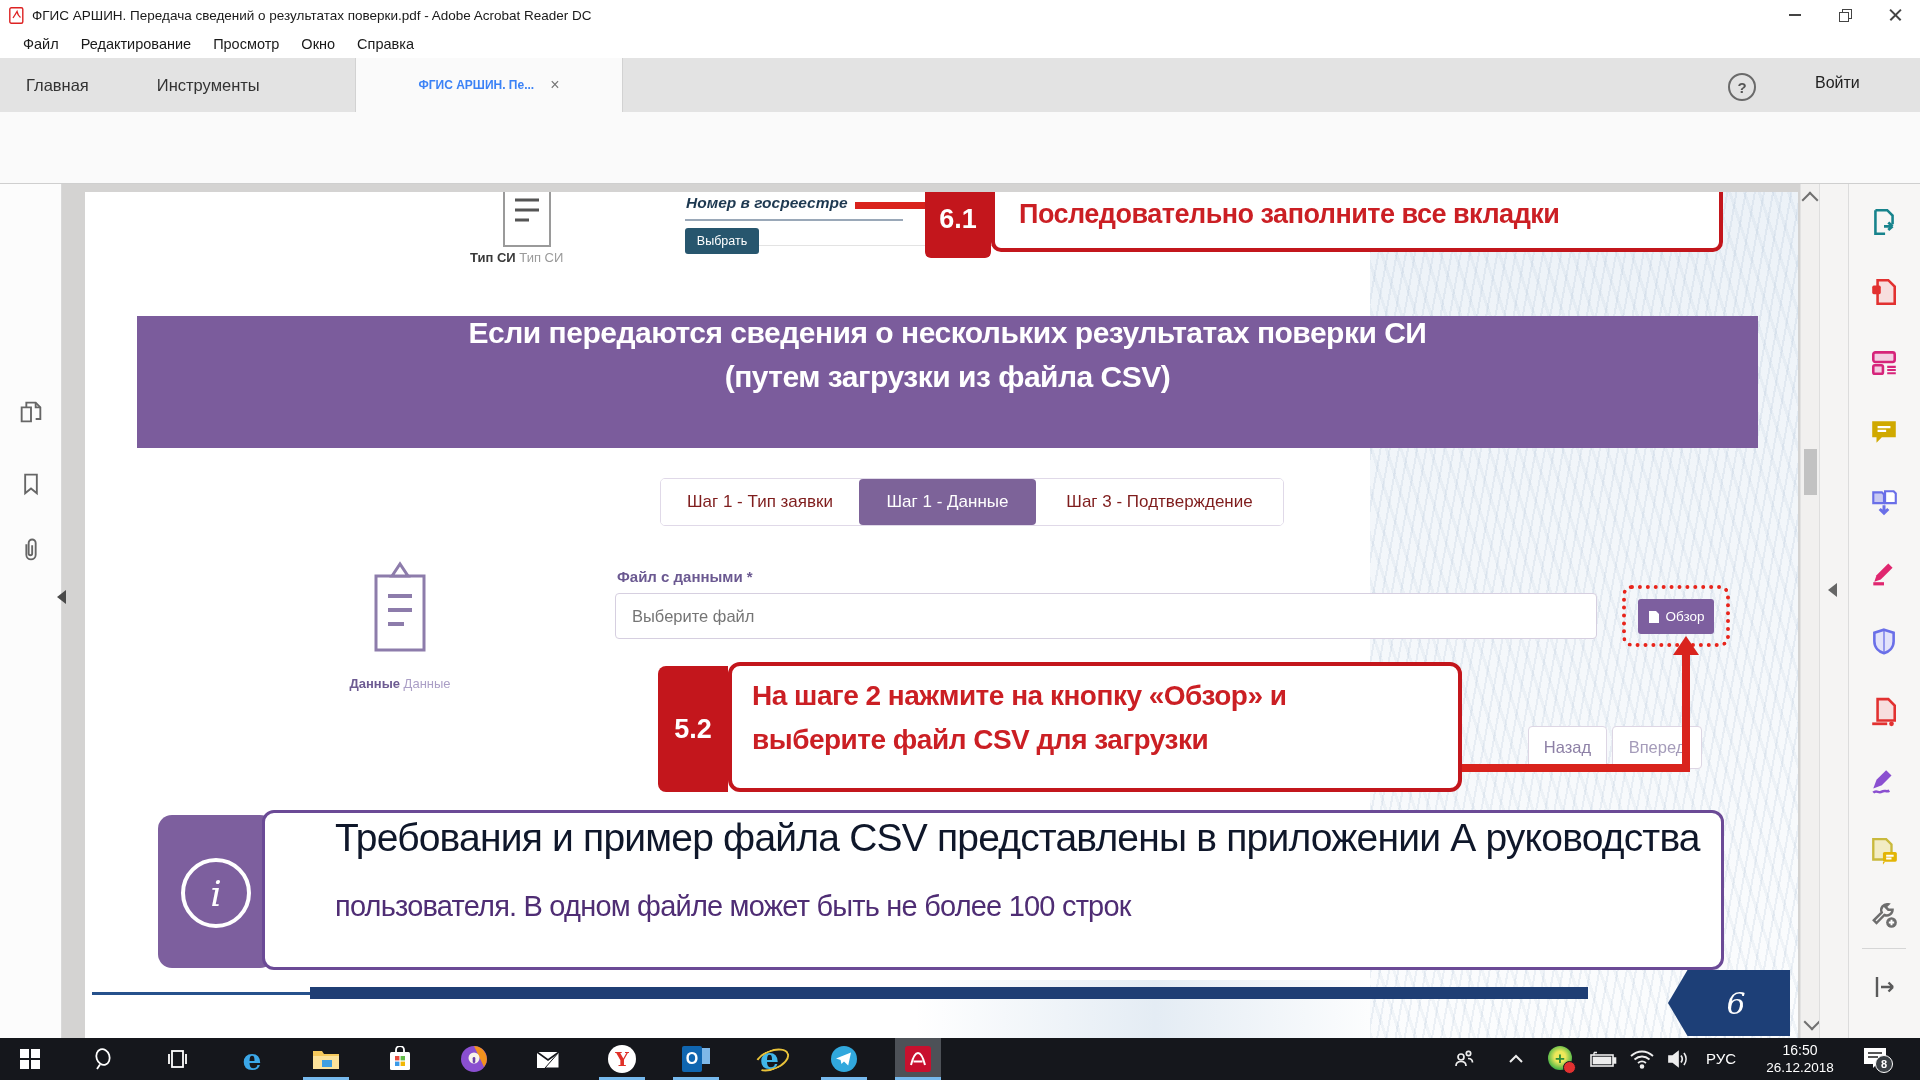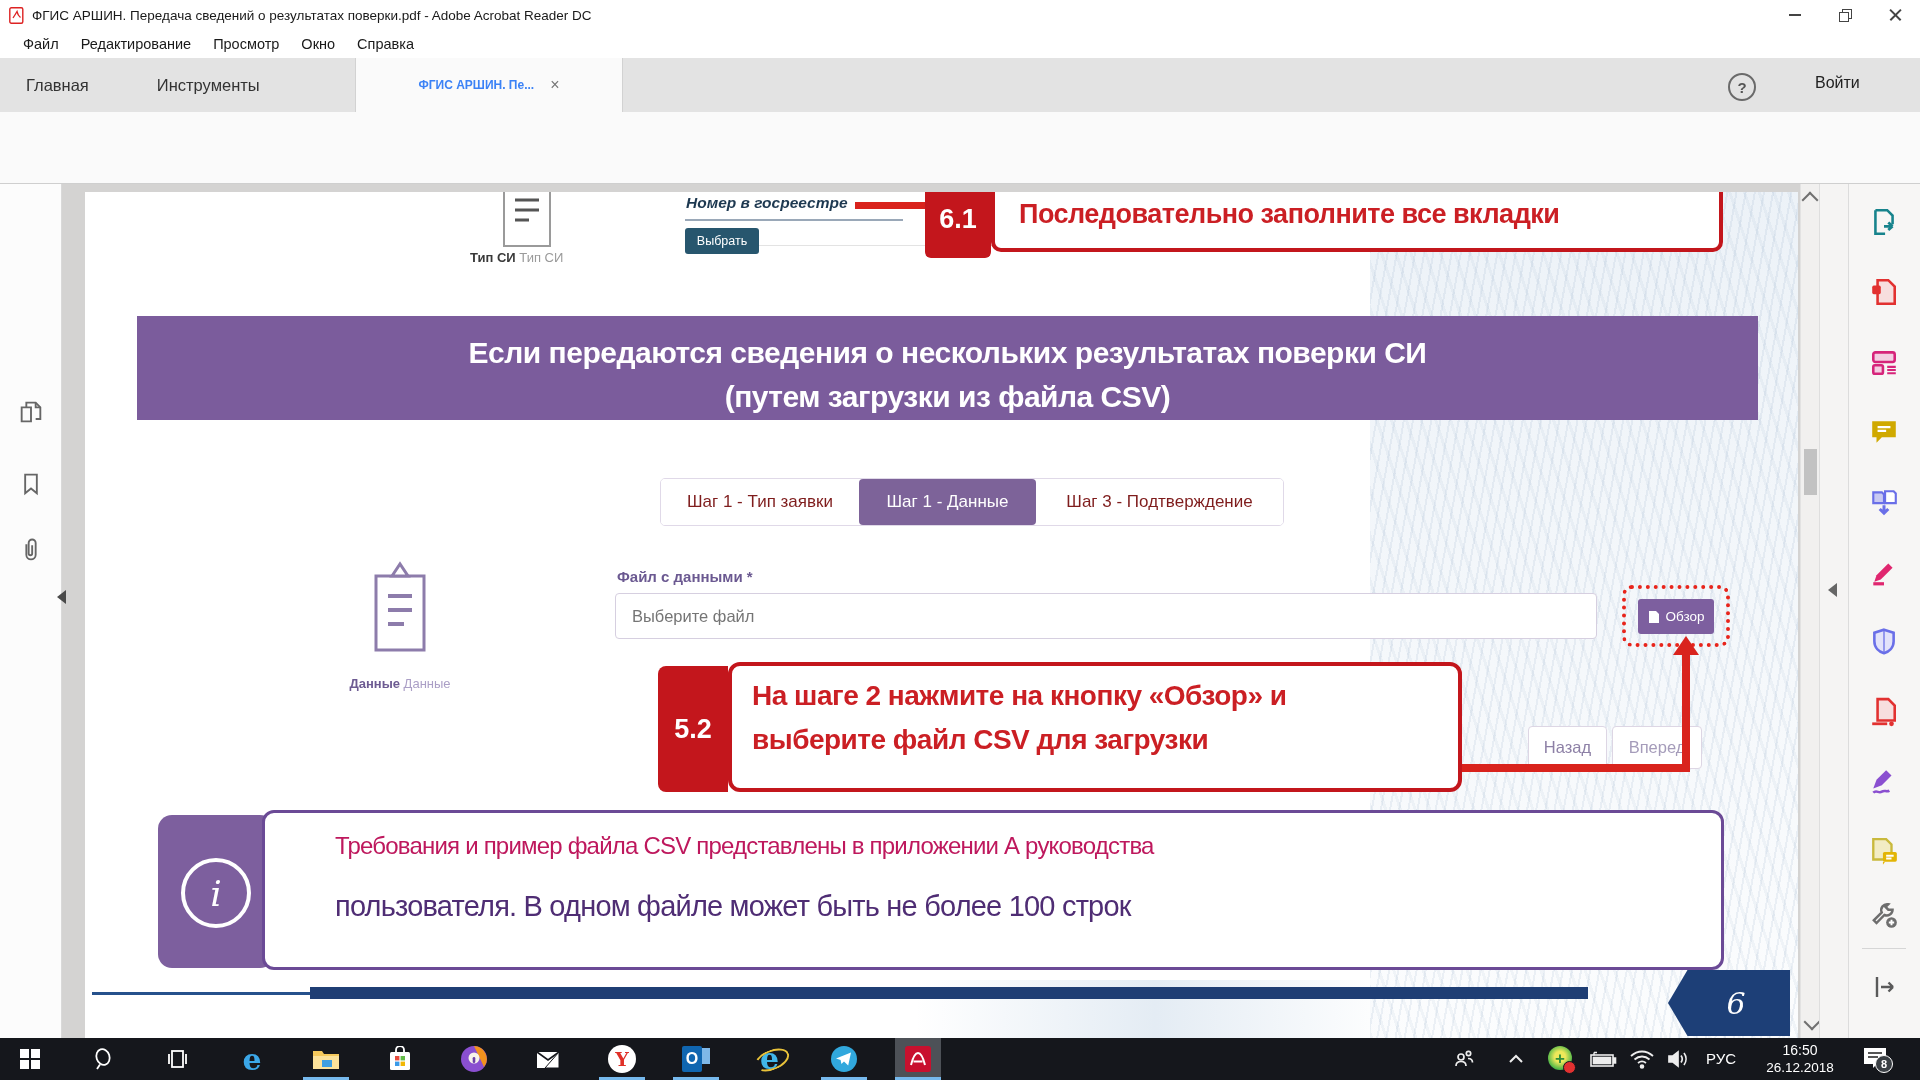--- a/index.html
+++ b/index.html
@@ -253,21 +253,21 @@
     <div class="abs z2" style="left:600px;top:27px;width:218px;height:2px;background:#9aa8b8;"></div>
     <div class="abs z2" style="left:600px;top:53px;width:905px;height:1px;background:#e3e3e3;"></div>
     <div class="abs z2" style="left:600px;top:36px;width:74px;height:26px;background:#27566e;border-radius:3px;display:flex;align-items:center;justify-content:center;color:#fff;font-size:12.5px;">Выбрать</div>
 
     <div class="abs z3" style="left:770px;top:10px;width:76px;height:7px;background:#d9231d;"></div>
     <div class="abs z3 callout-num" style="left:840px;top:-12px;width:66px;height:78px;border-radius:6px;font-size:27px;">6.1</div>
     <div class="abs z3 callout-box" style="left:906px;top:-16px;width:732px;height:76px;display:flex;align-items:center;padding-left:24px;">
       <span class="red" style="font-size:27px;font-weight:bold;letter-spacing:-0.5px;">Последовательно заполните все вкладки</span>
     </div>
 
-    <div class="abs z2 banner" style="left:52px;top:124px;width:1621px;height:104px;padding-top:20px;box-sizing:border-box;">
+    <div class="abs z2 banner" style="left:52px;top:124px;width:1621px;height:132px;box-sizing:border-box;">
       <div style="font-size:30px;">Если передаются сведения о нескольких результатах поверки СИ</div>
       <div style="font-size:30px;margin-top:10px;">(путем загрузки из файла CSV)</div>
     </div>
 
     <div class="abs z2 flex" style="left:575px;top:286px;height:46px;border:1px solid #e0d9e8;border-radius:5px;overflow:hidden;background:#fff;">
       <div class="stepbtn" style="width:198px;">Шаг 1 - Тип заявки</div>
       <div class="stepbtn purple-btn" style="width:177px;background:#7d6399;color:#fff;border-radius:4px;">Шаг 1 - Данные</div>
       <div class="stepbtn" style="width:247px;">Шаг 3 - Подтверждение</div>
     </div>
 
@@ -304,21 +304,21 @@
     <div class="abs z3" style="left:1588px;top:444px;width:0;height:0;border-left:13px solid transparent;border-right:13px solid transparent;border-bottom:19px solid #d9231d;"></div>
 
     <div class="abs z2 navbtn" style="left:1443px;top:534px;width:79px;height:43px;color:#8d80a6;">Назад</div>
     <div class="abs z2 navbtn" style="left:1527px;top:534px;width:90px;height:43px;color:#a59cba;">Вперед</div>
 
     <div class="abs z2" style="left:73px;top:623px;width:116px;height:153px;background:#7d5f9e;border-radius:14px;"></div>
     <div class="abs z2" style="left:177px;top:618px;width:1462px;height:160px;background:#fff;border:3.5px solid #6b4a96;border-radius:12px;box-sizing:border-box;"></div>
     <div class="abs z3" style="left:96px;top:666px;width:62px;height:62px;border:4px solid #fff;border-radius:50%;display:flex;align-items:center;justify-content:center;">
       <span style="font-family:'DejaVu Serif',serif;font-style:italic;font-size:36px;color:#fff;">i</span>
     </div>
-    <div class="abs z3" style="left:250px;top:640px;font-size:24px;color:#be185d;letter-spacing:-0.8px;">Требования и пример файла CSV представлены в приложении А руководства</div>
+    <div class="abs z3" style="left:250px;top:624px;font-size:39px;color:#0f172a;letter-spacing:-0.8px;">Требования и пример файла CSV представлены в приложении А руководства</div>
     <div class="abs z3" style="left:250px;top:698px;font-size:29px;color:#4f2d74;letter-spacing:-0.8px;">пользователя. В одном файле может быть не более 100 строк</div>
 
     <div class="abs z2" style="left:7px;top:800px;width:1496px;height:3px;background:#26518c;"></div>
     <div class="abs z2" style="left:225px;top:795px;width:1278px;height:12px;background:#1f3e74;"></div>
     <div class="abs z3" style="left:1583px;top:778px;width:122px;height:66px;background:#1d3f77;clip-path:polygon(16% 0,100% 0,100% 100%,16% 100%,0 50%);display:flex;align-items:center;justify-content:center;padding-left:14px;box-sizing:border-box;">
       <span style="font-family:'DejaVu Serif',serif;font-style:italic;font-size:30px;color:#fff;">6</span>
     </div>
   </div>
 
   <div class="abs scrollbar">

